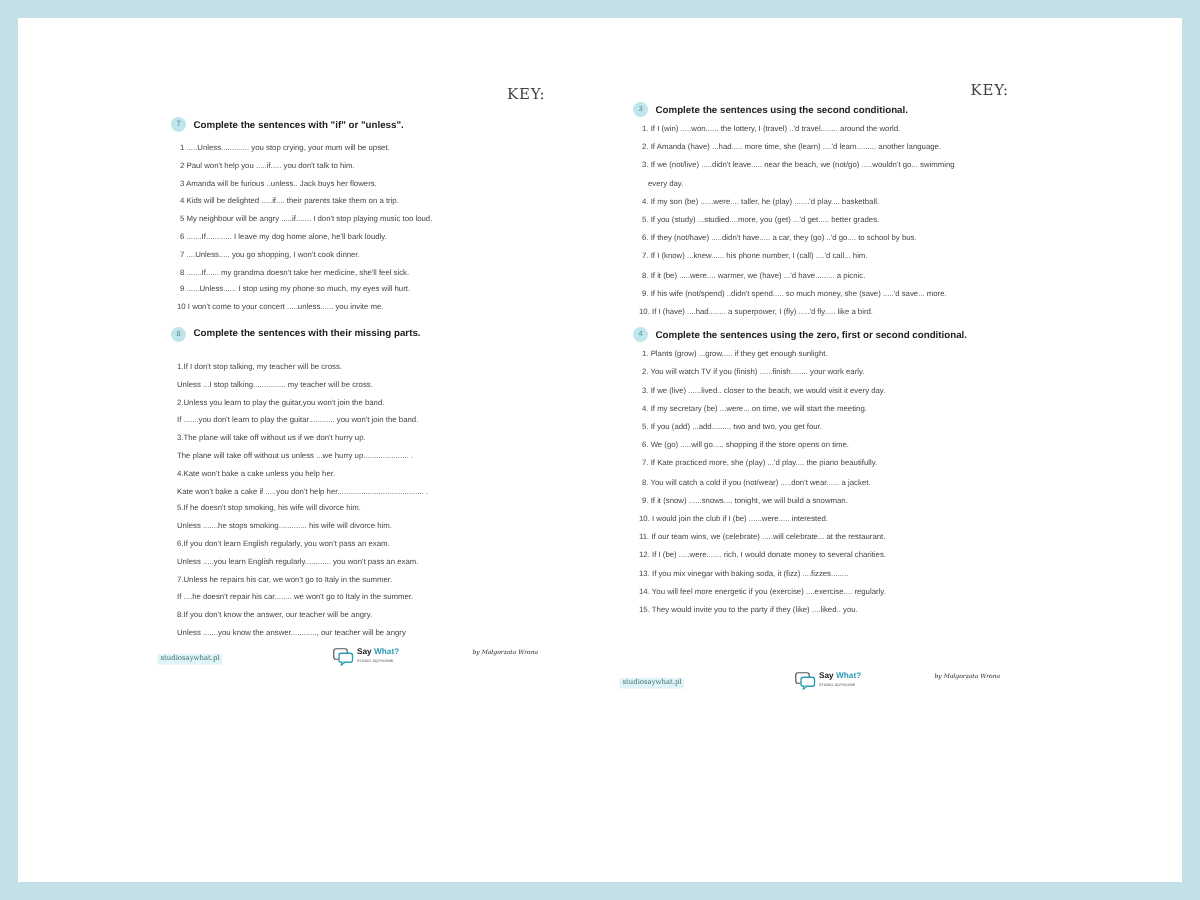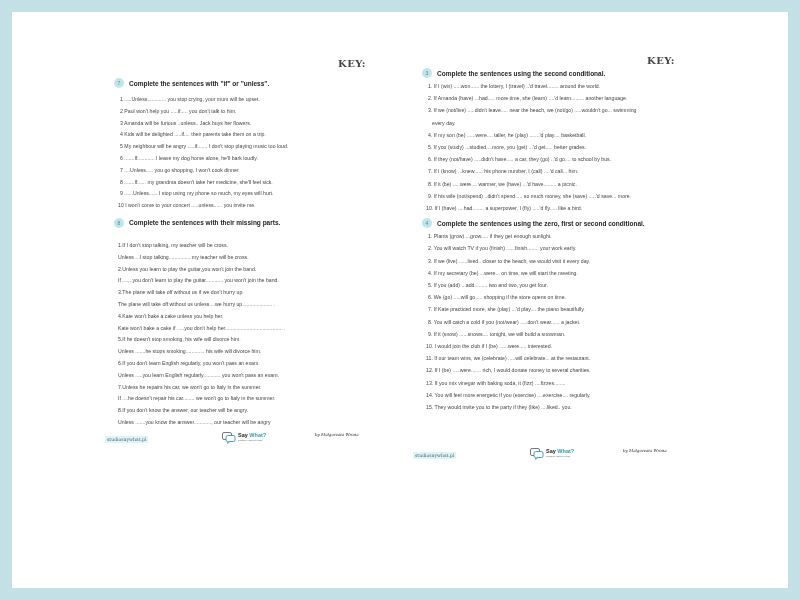--- a/index.html
+++ b/index.html
@@ -23,21 +23,20 @@
     color: #3a3a3a;
   }
   .page.left { left: 102px; }
   .page.right { left: 410px; }
   .key {
     position: absolute;
     font-family: "DejaVu Serif", serif;
     font-size: 10px;
     color: #444;
     letter-spacing: 0.5px;
-    font-weight: bold;
   }
   .page.left .key { left: 236px; top: 0px; }
   .page.right .key { left: 237px; top: -3px; }
 
   .section-head {
     display: flex; align-items: center;
     margin-top: 8px;
     margin-bottom: 6px;
   }
   .badge {

